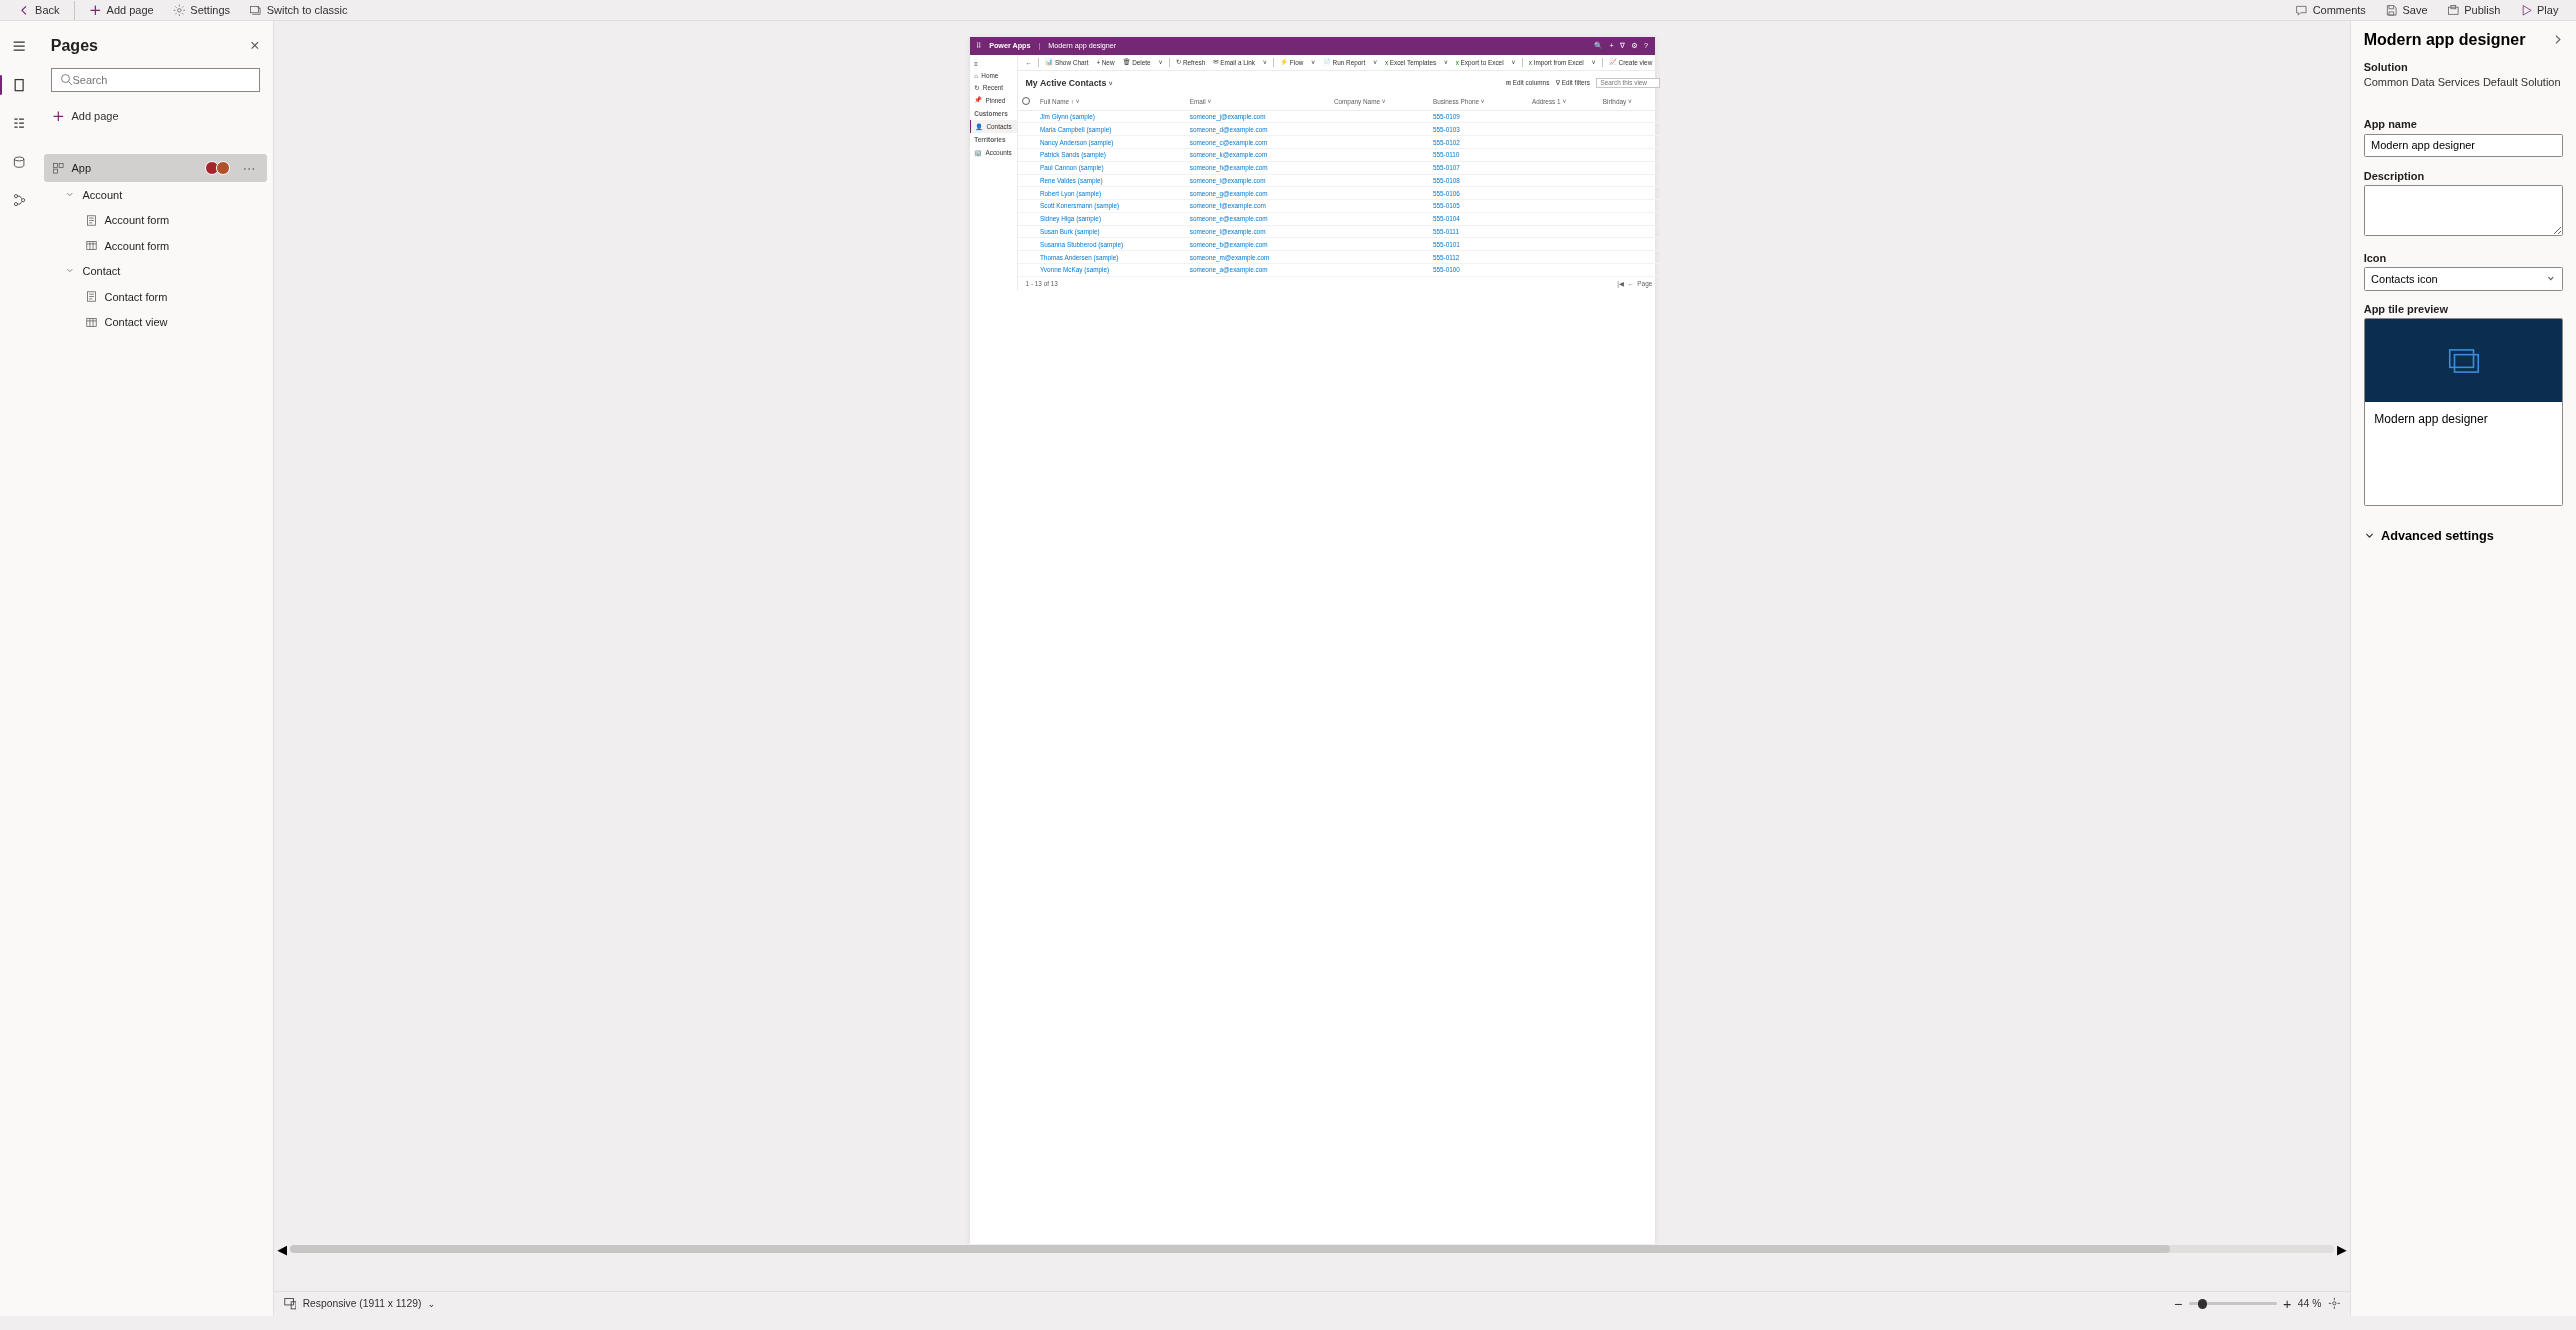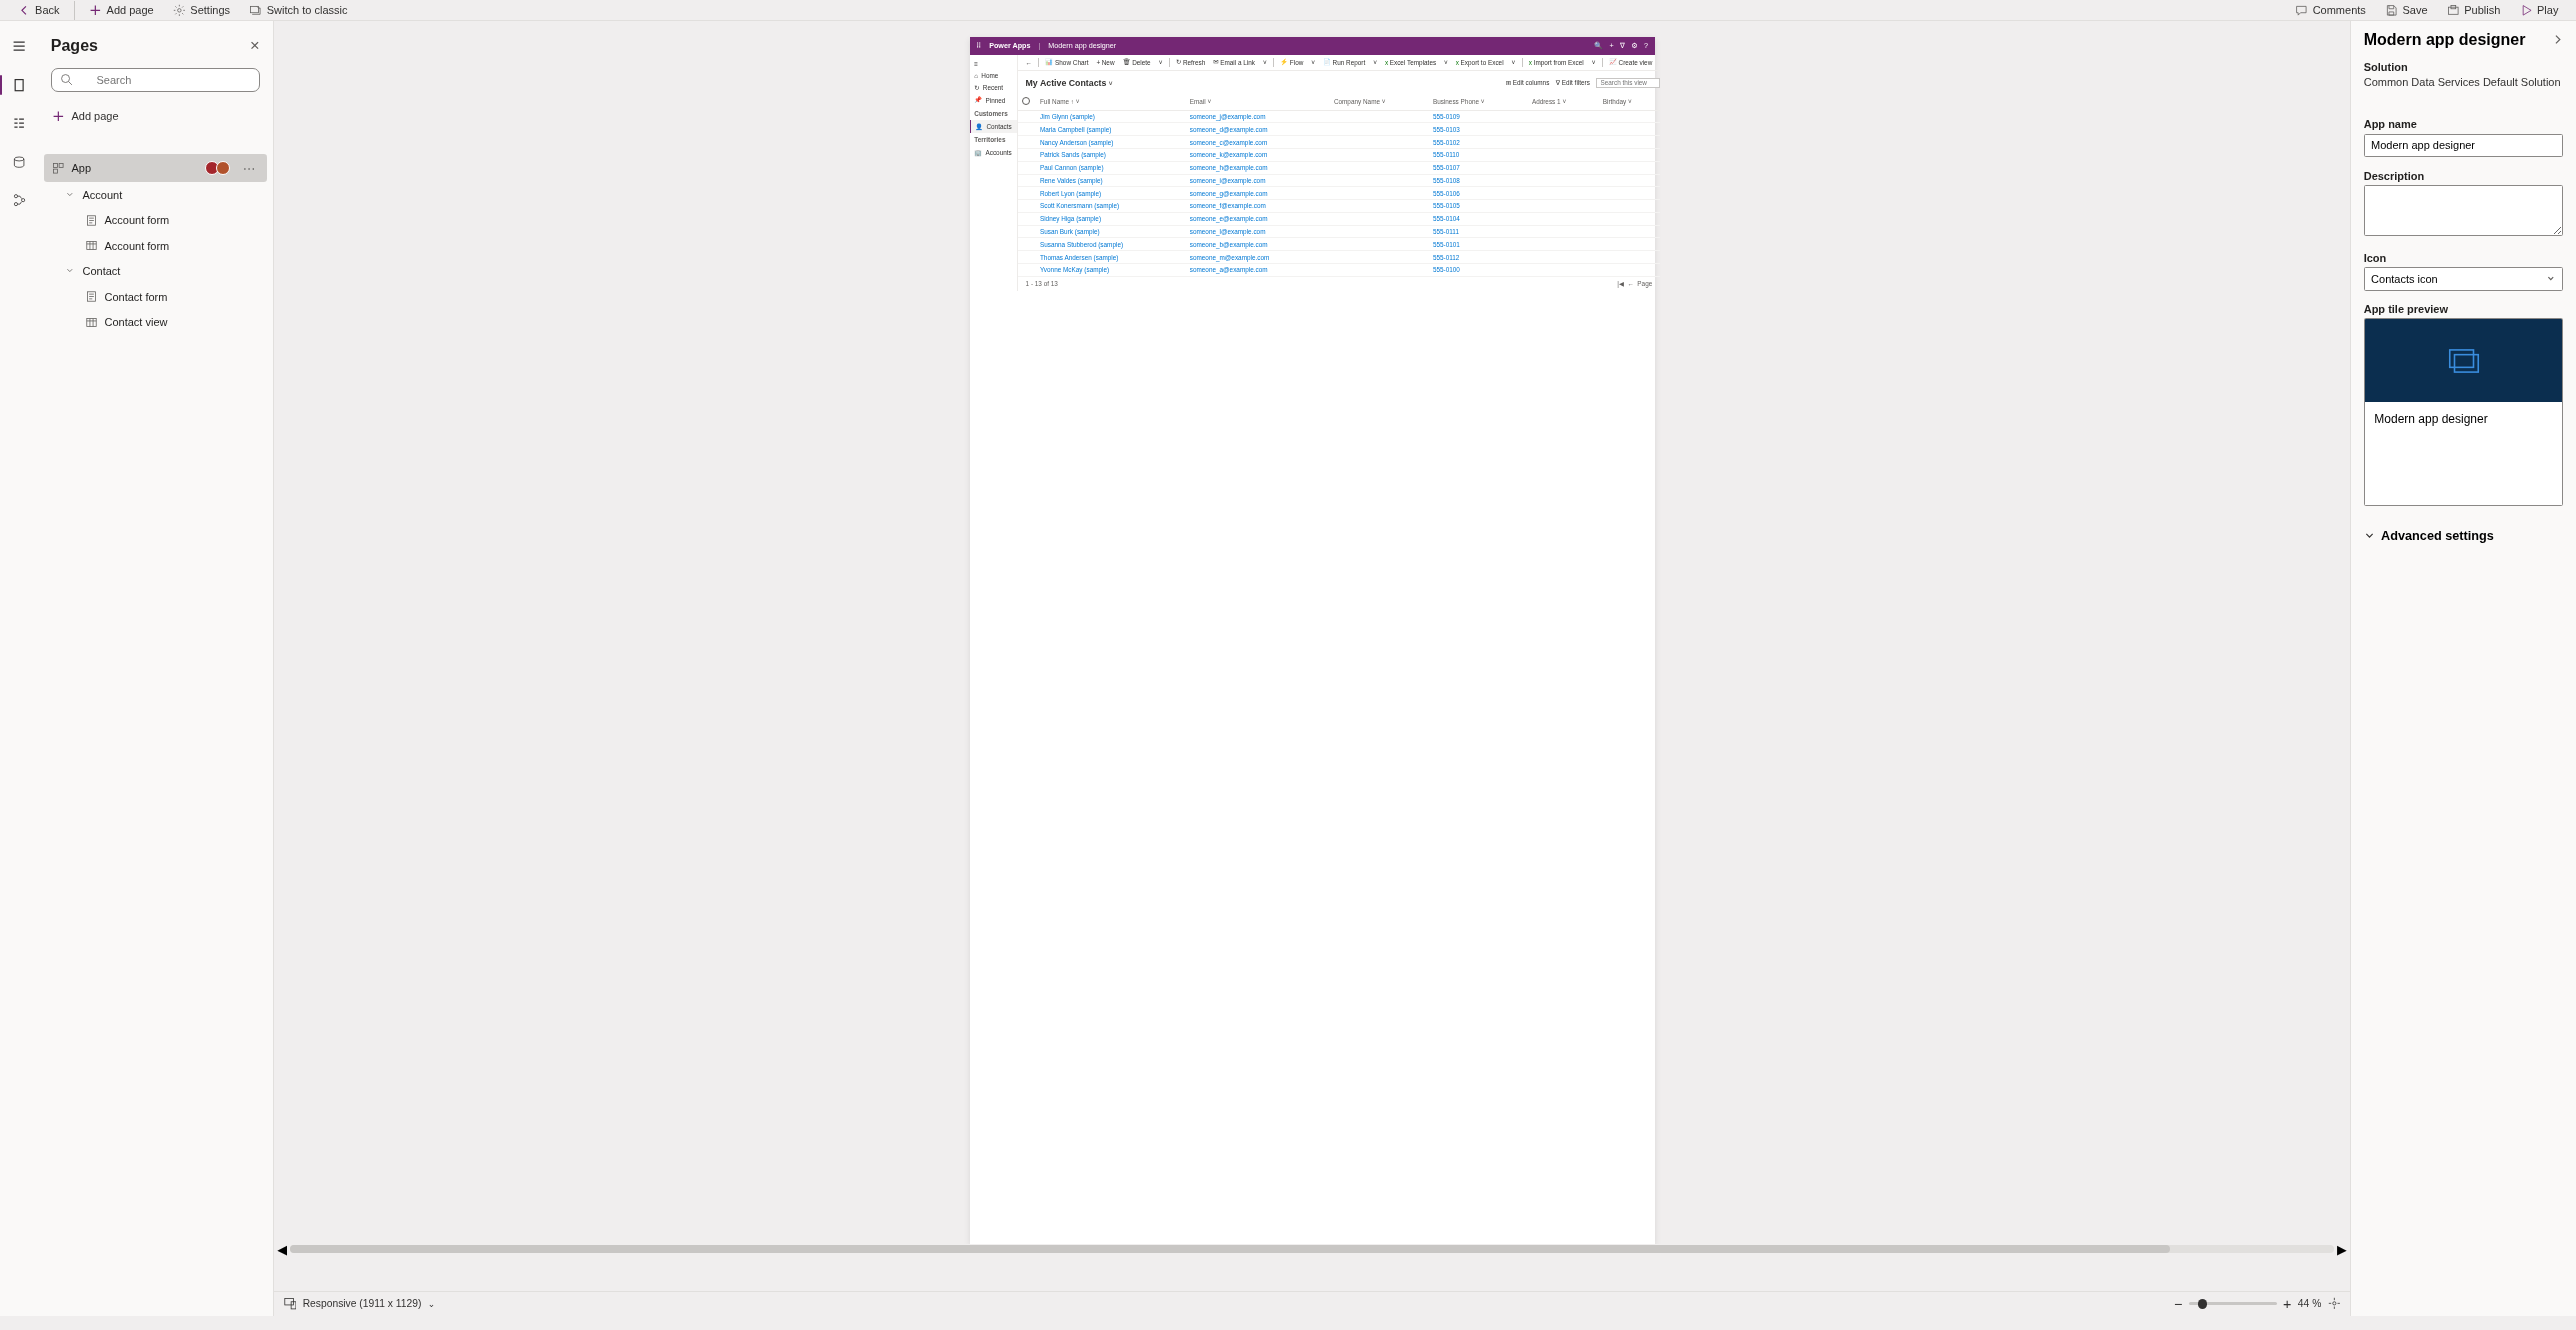--- a/index.html
+++ b/index.html
@@ -18,21 +18,21 @@
 
 .icon-rail { width: 38px; background: #faf9f8; display: flex; flex-direction: column; align-items: center; padding-top: 9.6px; gap: 6.4px; }
 .rail-btn { width: 32px; height: 32px; display: flex; align-items: center; justify-content: center; border: none; background: transparent; cursor: pointer; border-radius: 3.2px; color:#323130; position:relative;}
 .rail-btn.active::before { content:''; position:absolute; left:-3.2px; top:6.4px; bottom:6.4px; width:2.4px; background:#742774; border-radius:1.6px;}
 
 
 .left-panel { width: 236px; background: #faf9f8; border-right: 0.8px solid #e1dfdd; display: flex; flex-direction: column; padding: 9.6px 6.4px; }
 .panel-header { display: flex; align-items: center; justify-content: space-between; padding: 6.4px 6.4px 12.7px; }
 .panel-title { font-size: 16px; font-weight: 600; color: #201f1e; }
 .close-x { border: none; background: transparent; font-size: 12.7px; cursor: pointer; color:#605e5c;}
-.search-box { display: flex; align-items: center; border: 0.8px solid #8a8886; border-radius: 7px; padding: 4.8px 8px; margin: 0 6.4px 9.6px; background:#fff;gap:24px;}
+.search-box { display: flex; align-items: center; border: 0.8px solid #8a8886; border-radius: 0; padding: 4.8px 8px; margin: 0 6.4px 9.6px; background:#fff;}
 .search-box input { border: none; outline: none; font-size: 11px; flex: 1; background:transparent;}
 .add-page-link { display: flex; align-items: center; gap: 6.4px; padding: 8px; color: #323130; font-size: 11px; cursor: pointer; }
 .tree { flex: 1; overflow-y: auto; margin-top: 24px; }
 .tree-item { display: flex; align-items: center; gap: 6.4px; padding: 6.4px 8px; font-size: 11px; color: #201f1e; cursor: pointer; border-radius: 3.2px;}
 .tree-item.selected { background: #d2d0ce; }
 .tree-item.level1 { padding-left: 19px; }
 .tree-item.level2 { padding-left: 41px; }
 .avatars { display: flex; margin-left: auto; margin-right: 3.2px; }
 .avatar-dot { width: 14.3px; height: 14.3px; border-radius: 50%; margin-left: -3.2px; border: 0.8px solid #fff; }
 .more-dots { color: #605e5c; font-size: 12.7px; padding: 0 3.2px; }

